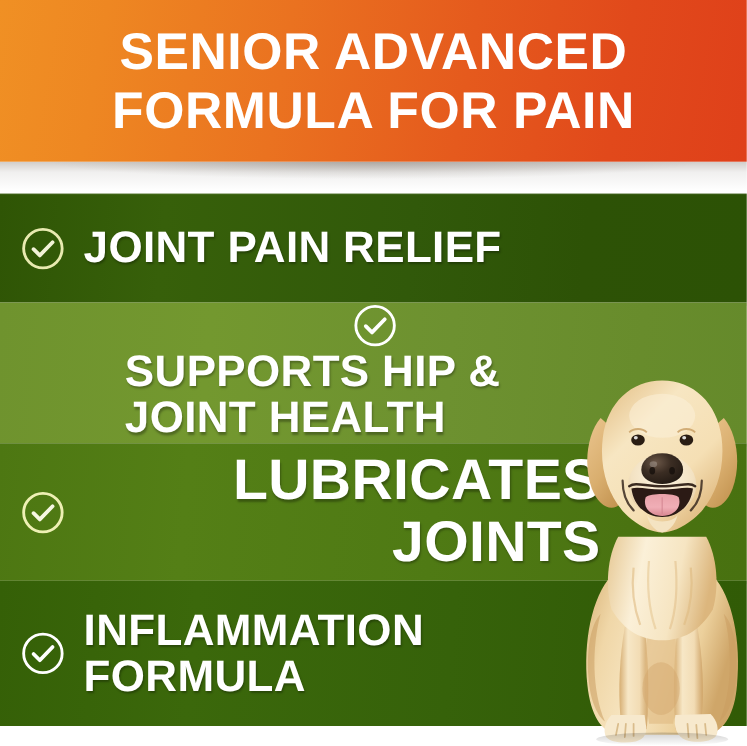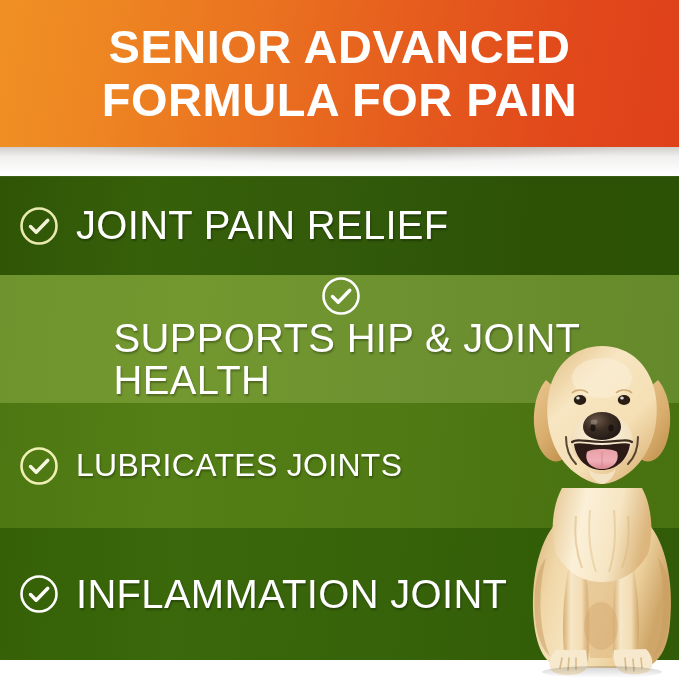--- a/index.html
+++ b/index.html
@@ -128,30 +128,30 @@
   }
   .check-icon svg {
     display: block;
     width: 42px;
     height: 42px;
   }
 
   .bar-label {
     color: #ffffff;
     font-family: "Liberation Sans Narrow", "Liberation Sans", sans-serif;
-    font-weight: normal;
+    font-weight: bold;
     font-size: 40px;
     line-height: 1.06;
     letter-spacing: 0.3px;
     text-shadow: 1px 2px 2px rgba(0,0,0,0.30);
     max-width: 470px;
   }
   .bar-1 .bar-label { font-size: 40px; }
   .bar-2 .bar-label { font-size: 40px; }
-  .bar-3 .bar-label { font-size: 32px; text-align: right; }
+  .bar-3 .bar-label { font-size: 52px; text-align: right; }
   .bar-4 .bar-label { font-size: 40px; }
 
   
   .dog-photo {
     position: absolute;
     left: 516px;
     top: 338px;
     width: 170px;
     height: 340px;
     z-index: 5;
@@ -218,21 +218,21 @@
     </div>
     <div class="bar-sep" style="top:352px;"></div>
 
     <div class="bar bar-4">
       <span class="check-icon">
         <svg viewBox="0 0 42 42" xmlns="http://www.w3.org/2000/svg">
           <circle cx="21" cy="21" r="17.5" fill="none" stroke="#ffffff" stroke-width="2.6"></circle>
           <path d="M12.5 21.5 L18.2 27.2 L29.8 15.2" fill="none" stroke="#ffffff" stroke-width="3.4" stroke-linecap="round" stroke-linejoin="round"></path>
         </svg>
       </span>
-      <span class="bar-label">INFLAMMATION JOINT</span>
+      <span class="bar-label">INFLAMMATION FORMULA</span>
     </div>
 
   </div>
 
   <div class="bottom-strip"></div>
 
   <div class="dog-photo">
     <svg viewBox="0 0 170 340" xmlns="http://www.w3.org/2000/svg">
       <defs>
         <linearGradient id="furMain" x1="0" y1="0" x2="1" y2="0.3">

